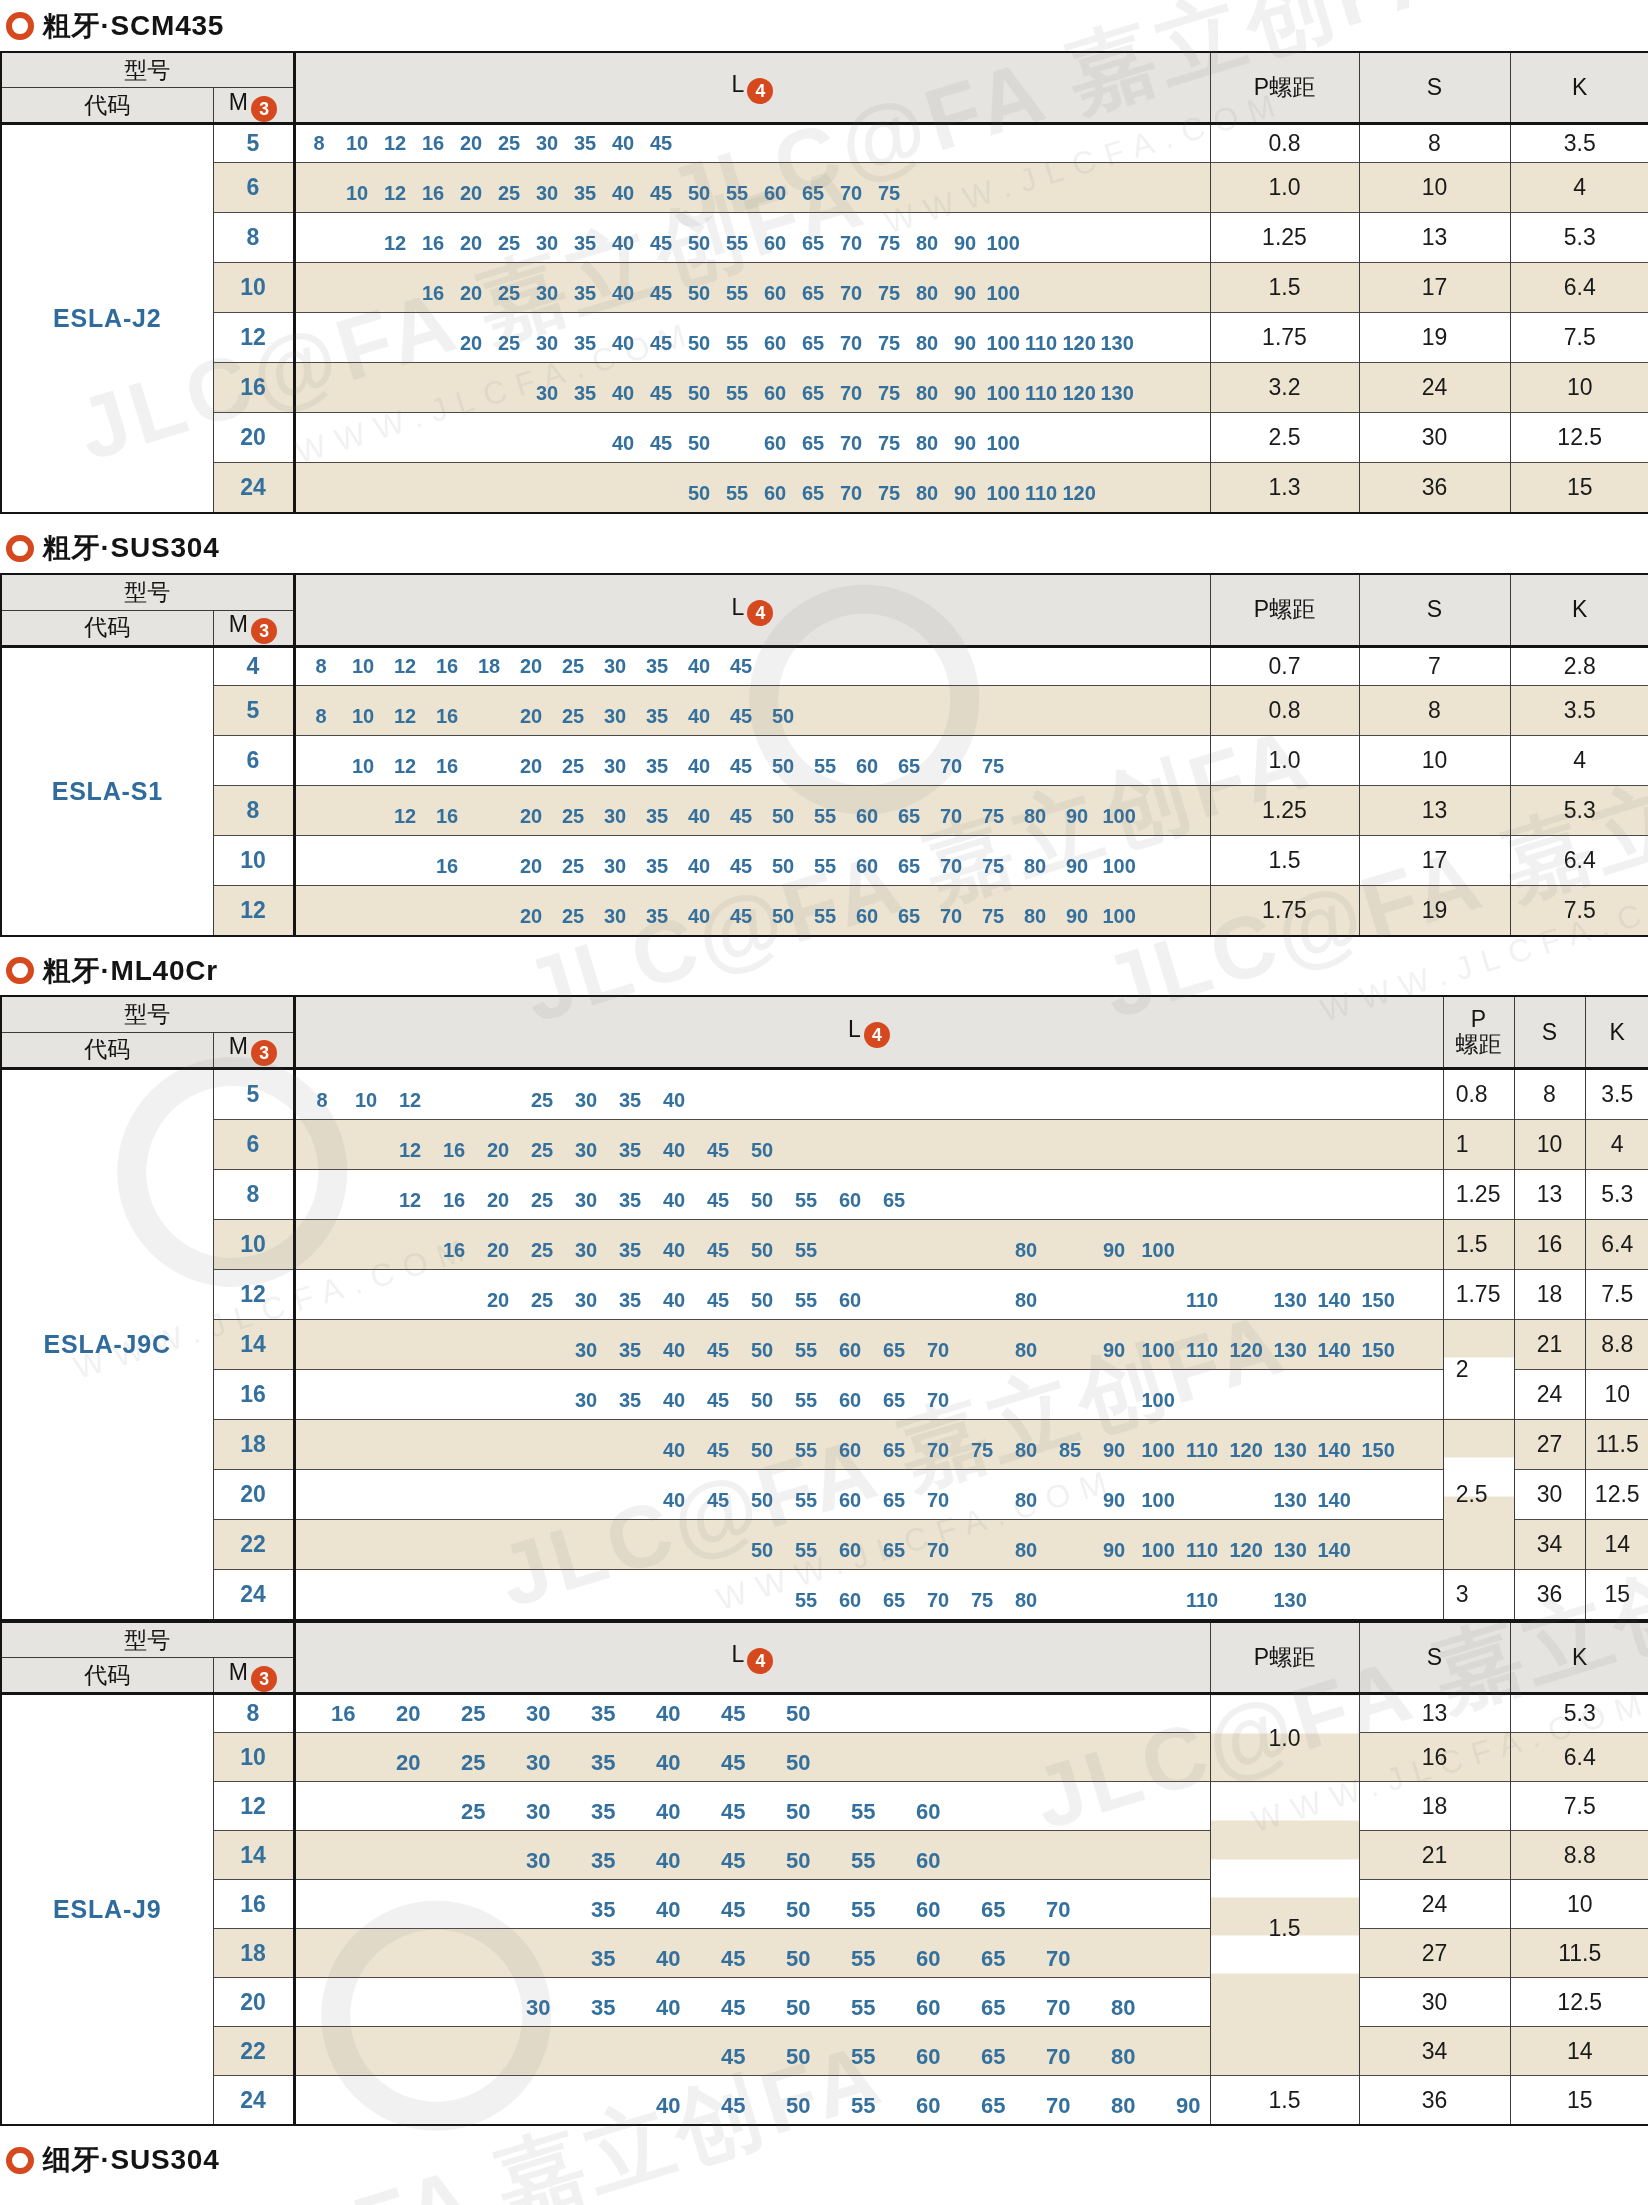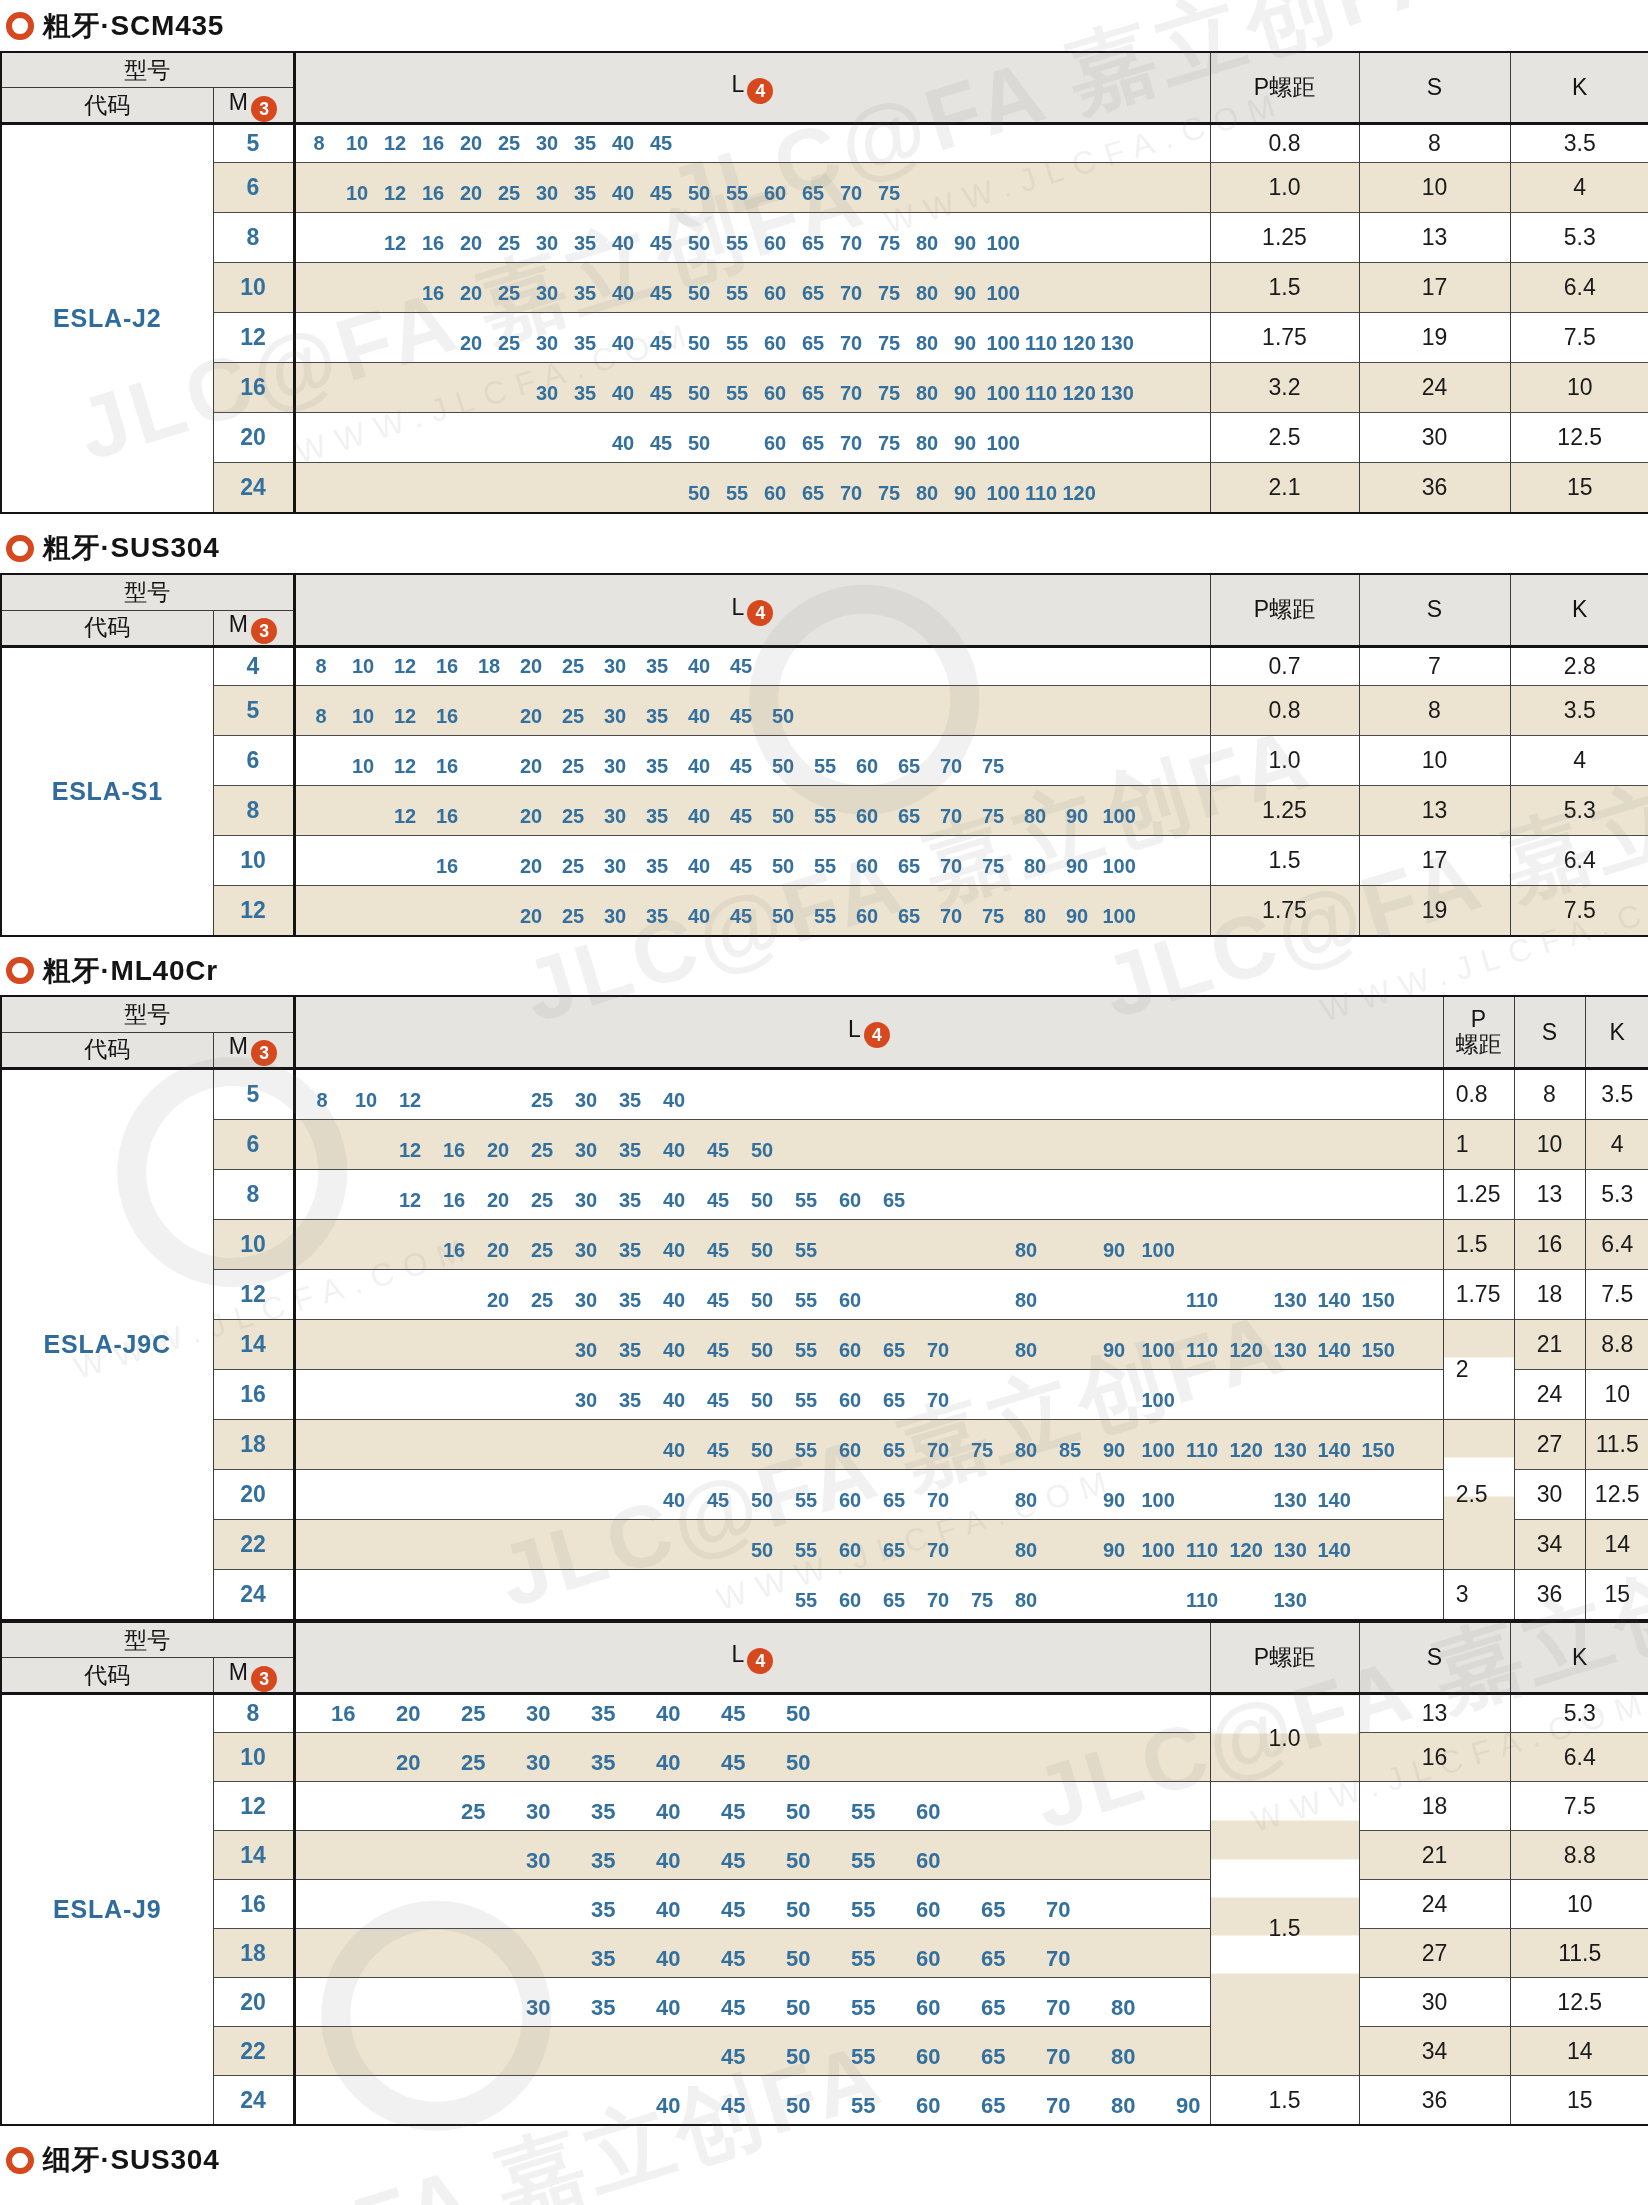--- a/index.html
+++ b/index.html
@@ -167,21 +167,21 @@
           <tr class="white">
             <td class="m-val">20</td>
             <td class="l-cell" style="padding-left: 4.6px;"><span class="slot" style="width: 38px;"></span><span class="slot" style="width: 38px;"></span><span class="slot" style="width: 38px;"></span><span class="slot" style="width: 38px;"></span><span class="slot" style="width: 38px;"></span><span class="slot" style="width: 38px;"></span><span class="slot" style="width: 38px;"></span><span class="slot" style="width: 38px;"></span><span class="slot" style="width: 38px;">40</span><span class="slot" style="width: 38px;">45</span><span class="slot" style="width: 38px;">50</span><span class="slot" style="width: 38px;"></span><span class="slot" style="width: 38px;">60</span><span class="slot" style="width: 38px;">65</span><span class="slot" style="width: 38px;">70</span><span class="slot" style="width: 38px;">75</span><span class="slot" style="width: 38px;">80</span><span class="slot" style="width: 38px;">90</span><span class="slot" style="width: 38px;">100</span></td>
             <td class="p-val">2.5</td>
             <td class="s-val">30</td>
             <td class="k-val">12.5</td>
           </tr>
           <tr class="beige">
             <td class="m-val">24</td>
             <td class="l-cell" style="padding-left: 4.6px;"><span class="slot" style="width: 38px;"></span><span class="slot" style="width: 38px;"></span><span class="slot" style="width: 38px;"></span><span class="slot" style="width: 38px;"></span><span class="slot" style="width: 38px;"></span><span class="slot" style="width: 38px;"></span><span class="slot" style="width: 38px;"></span><span class="slot" style="width: 38px;"></span><span class="slot" style="width: 38px;"></span><span class="slot" style="width: 38px;"></span><span class="slot" style="width: 38px;">50</span><span class="slot" style="width: 38px;">55</span><span class="slot" style="width: 38px;">60</span><span class="slot" style="width: 38px;">65</span><span class="slot" style="width: 38px;">70</span><span class="slot" style="width: 38px;">75</span><span class="slot" style="width: 38px;">80</span><span class="slot" style="width: 38px;">90</span><span class="slot" style="width: 38px;">100</span><span class="slot" style="width: 38px;">110</span><span class="slot" style="width: 38px;">120</span></td>
-            <td class="p-val">2.1</td>
+            <td class="p-val">1.3</td>
             <td class="s-val">36</td>
             <td class="k-val">15</td>
           </tr>
         </tbody>
     </table>
   </div>
 
   <div class="section">
     <div class="section-title">
       <span class="ring"></span>

